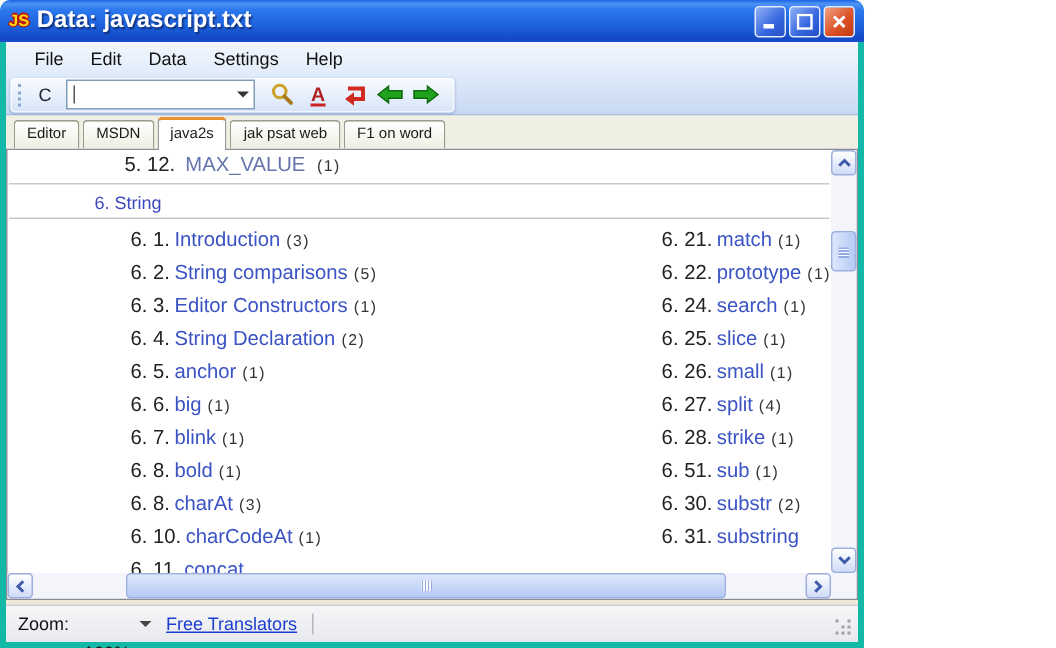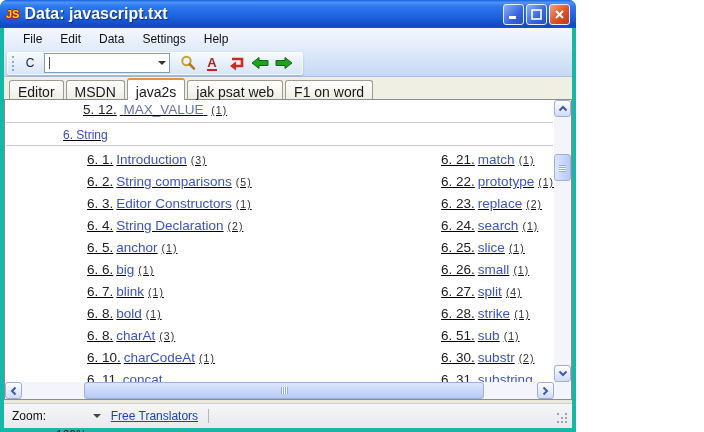--- a/index.html
+++ b/index.html
@@ -66,33 +66,33 @@
   .tri-down { width:0; height:0; border-left:4px solid transparent; border-right:4px solid transparent; border-top:4px solid #333; }
   .tool-ico { width:24px; height:20px; display:flex; align-items:center; justify-content:center; }
   .a-glyph { font-weight:bold; font-size:13px; color:#b32222; border-bottom:2px solid #cc2222; line-height:13px; }
 
   
   .tabrow {
     height:22px; background:#f0efe3; display:flex; align-items:flex-end; padding-left:5px;
     position:relative; z-index:2;
   }
   .tab {
-    height:19px; padding:3px 8px 2px; margin-right:2px; font-size:14px; color:#1a1a1a;
+    height:19px; padding:3px 8px 2px; margin-right:2px; font-size:10px; color:#1a1a1a;
     background:linear-gradient(180deg,#ffffff,#efeee2);
     border:1px solid #9b9b8e; border-bottom:none; border-radius:3px 3px 0 0; white-space:nowrap;
   }
   .tab.active {
     height:22px; background:#fff; border-color:#919b9c;
     border-top:2px solid #e8932f; padding-top:4px; margin-bottom:-1px;margin-top:48px;
   }
 
   
   .content-panel {
     flex:1; margin:0; border:1px solid #898c95; background:#fff;
-    display:flex; flex-direction:column; min-height:0; position:relative; z-index:1;text-decoration:underline;
+    display:flex; flex-direction:column; min-height:0; position:relative; z-index:1;
   }
   .content-body { flex:1; display:flex; min-height:0; }
   .doc { flex:1; overflow:hidden; font-size:13.5px; }
   .prev-row { padding-left:78px; height:19px; line-height:17px; white-space:nowrap; margin-top:1px; }
   .rule { border:none; border-top:1px solid #c9c9c9; margin:2px 1px; }
   .section-title { margin:5px 0 3px 58px; color:#3b49bd; font-size:12px; font-weight:400; }
   .cols { display:flex; margin-top:3px; }
   .col-left  { width:386px; padding-left:82px; }
   .col-right { flex:1; padding-left:92px; }
   .item { height:22px; line-height:22px; white-space:nowrap; }
@@ -253,21 +253,20 @@
               <div class="item"><span class="num">6. 6.</span><span class="link">big</span><span class="count">(1)</span></div>
               <div class="item"><span class="num">6. 7.</span><span class="link">blink</span><span class="count">(1)</span></div>
               <div class="item"><span class="num">6. 8.</span><span class="link">bold</span><span class="count">(1)</span></div>
               <div class="item"><span class="num">6. 8.</span><span class="link">charAt</span><span class="count">(3)</span></div>
               <div class="item"><span class="num">6. 10.</span><span class="link">charCodeAt</span><span class="count">(1)</span></div>
               <div class="item"><span class="num">6. 11.</span><span class="link">concat</span><span class="count"></span></div>
             </div>
             <div class="col-right">
               <div class="item"><span class="num">6. 21.</span><span class="link">match</span><span class="count">(1)</span></div>
               <div class="item"><span class="num">6. 22.</span><span class="link">prototype</span><span class="count">(1)</span></div>
-              <div class="item"><span class="num">6. 23.</span><span class="link">replace</span><span class="count">(2)</span></div>
               <div class="item"><span class="num">6. 24.</span><span class="link">search</span><span class="count">(1)</span></div>
               <div class="item"><span class="num">6. 25.</span><span class="link">slice</span><span class="count">(1)</span></div>
               <div class="item"><span class="num">6. 26.</span><span class="link">small</span><span class="count">(1)</span></div>
               <div class="item"><span class="num">6. 27.</span><span class="link">split</span><span class="count">(4)</span></div>
               <div class="item"><span class="num">6. 28.</span><span class="link">strike</span><span class="count">(1)</span></div>
               <div class="item"><span class="num">6. 51.</span><span class="link">sub</span><span class="count">(1)</span></div>
               <div class="item"><span class="num">6. 30.</span><span class="link">substr</span><span class="count">(2)</span></div>
               <div class="item"><span class="num">6. 31.</span><span class="link">substring</span><span class="count"></span></div>
             </div>
           </div>

